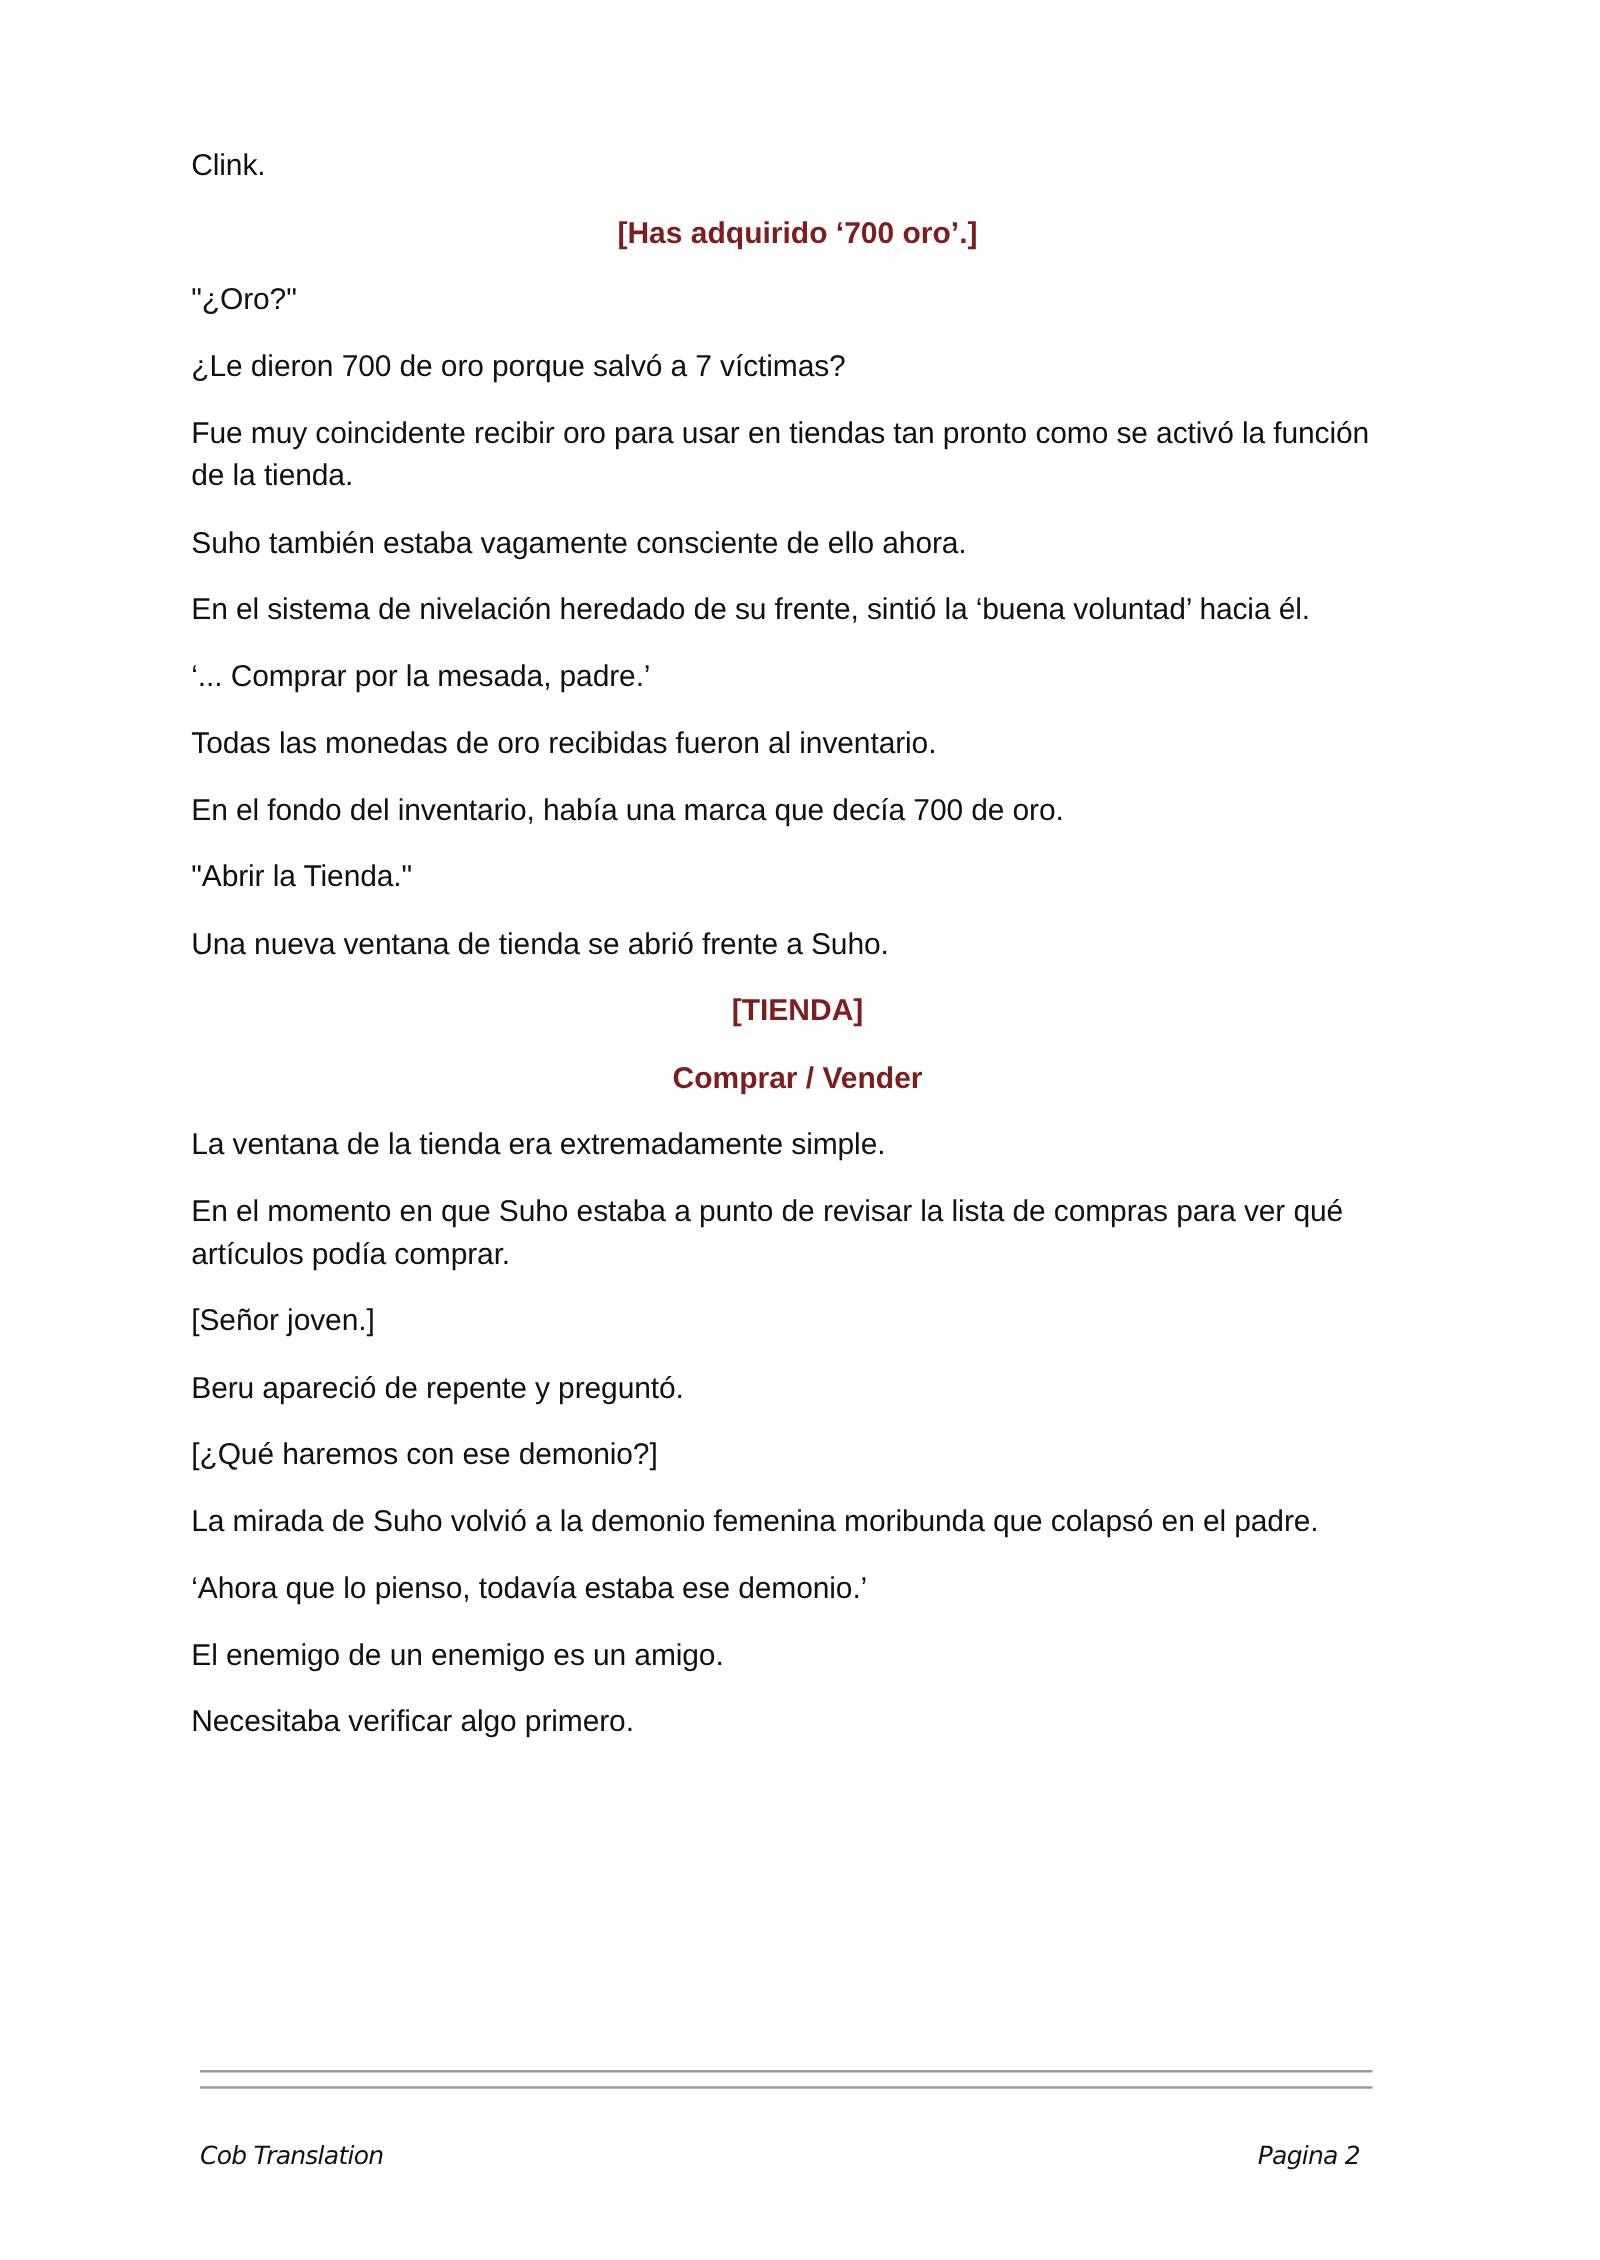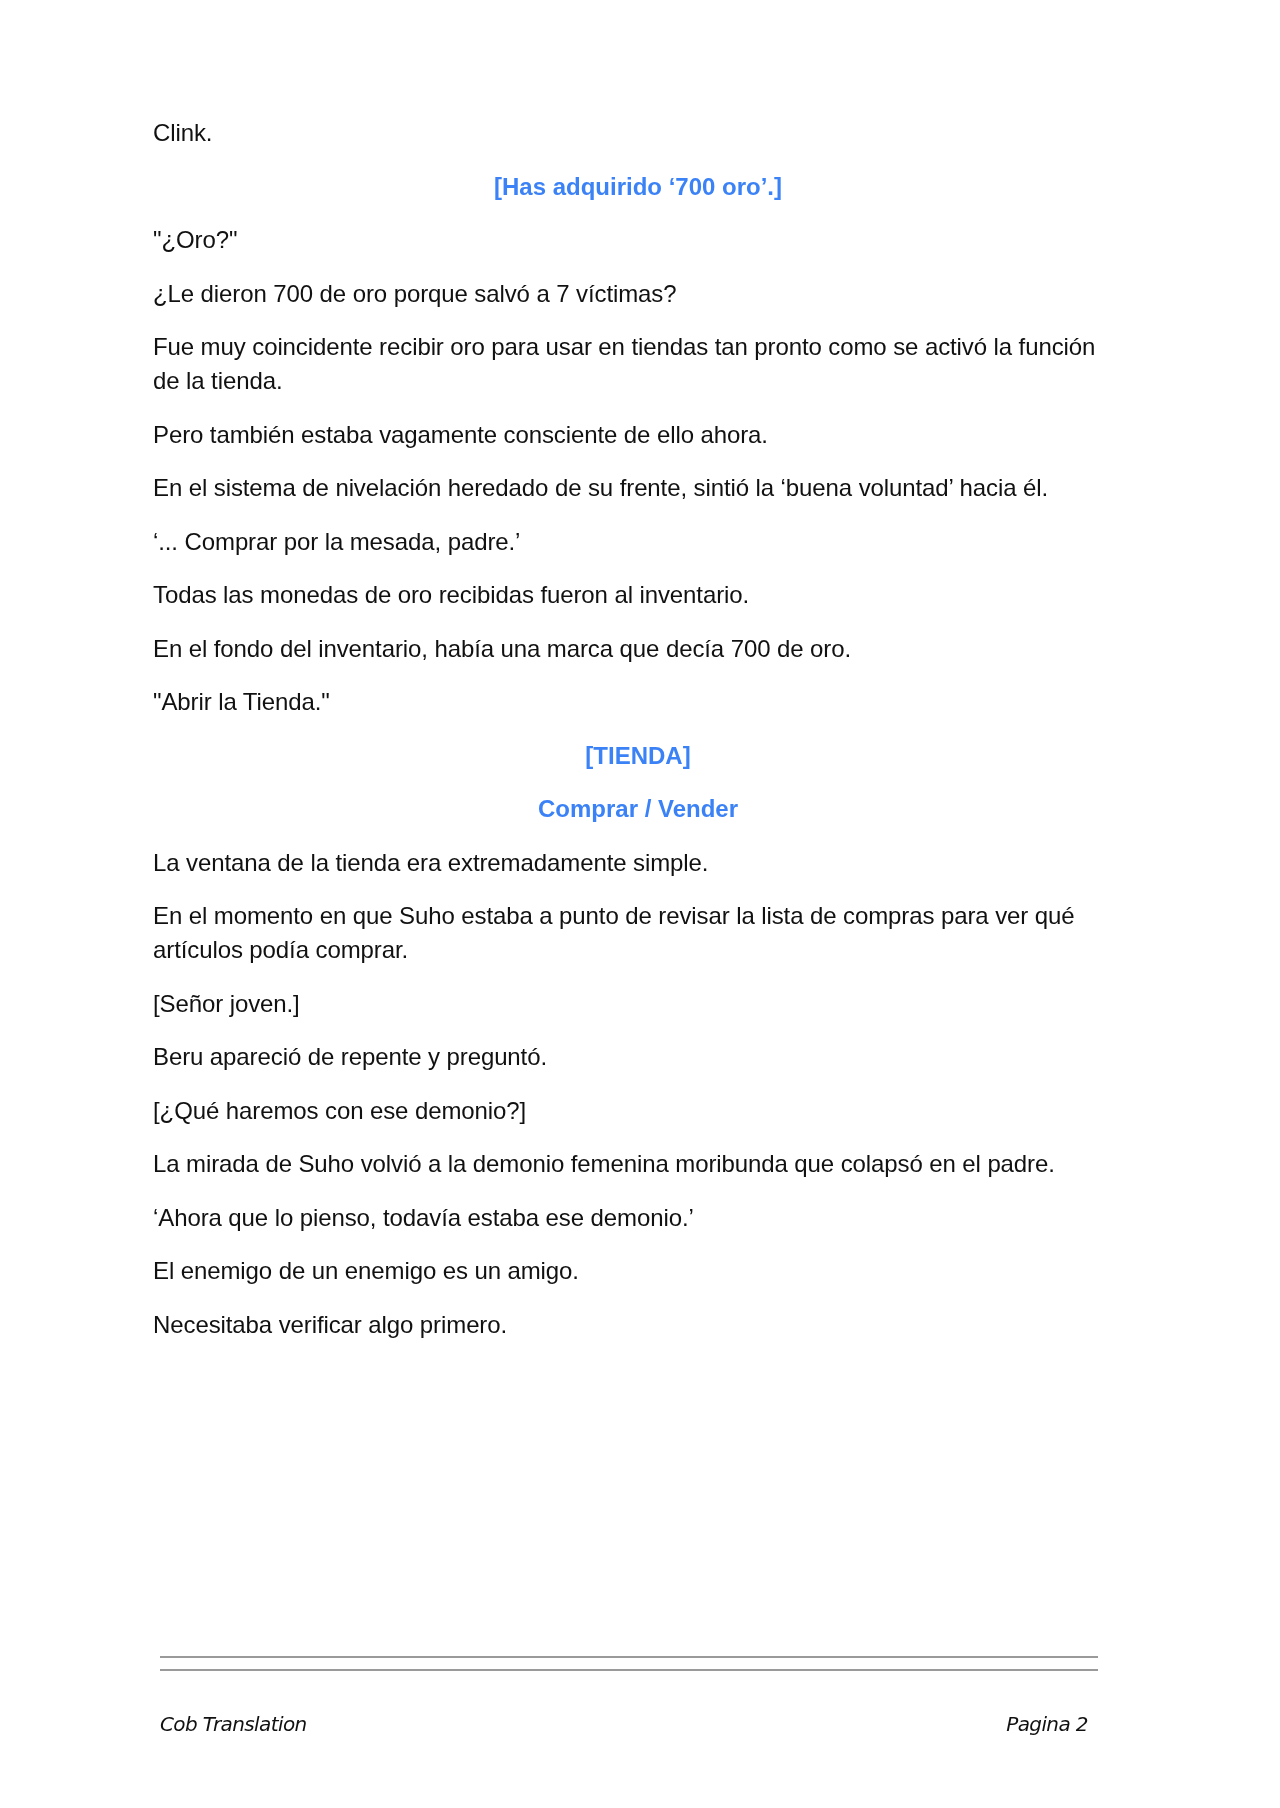--- a/index.html
+++ b/index.html
@@ -21,21 +21,21 @@
       top: 116px;
       width: 950px;
     }
     .para {
       font-size: 24px;
       line-height: 34px;
       margin: 0 0 19.5px 0;
       letter-spacing: -0.1px;
     }
     .system {
-      color: #3b82f6;
+      color: #7f1d1d;
       font-weight: bold;
       text-align: center;
       font-size: 24px;
       line-height: 34px;
       margin: 0 0 19.5px 0;
       padding-left: 20px;
     }
     .footer-rule {
       position: absolute;
       left: 160px;
@@ -62,26 +62,27 @@
   </style>
 </head>
 <body>
 
 <div class="page">
   <p class="para">Clink.</p>
   <p class="system">[Has adquirido ‘700 oro’.]</p>
   <p class="para">"¿Oro?"</p>
   <p class="para">¿Le dieron 700 de oro porque salvó a 7 víctimas?</p>
   <p class="para">Fue muy coincidente recibir oro para usar en tiendas tan pronto como se activó la función de la tienda.</p>
-  <p class="para">Pero también estaba vagamente consciente de ello ahora.</p>
+  <p class="para">Suho también estaba vagamente consciente de ello ahora.</p>
   <p class="para">En el sistema de nivelación heredado de su frente, sintió la ‘buena voluntad’ hacia él.</p>
   <p class="para">‘... Comprar por la mesada, padre.’</p>
   <p class="para">Todas las monedas de oro recibidas fueron al inventario.</p>
   <p class="para">En el fondo del inventario, había una marca que decía 700 de oro.</p>
   <p class="para">"Abrir la Tienda."</p>
+  <p class="para">Una nueva ventana de tienda se abrió frente a Suho.</p>
   <p class="system">[TIENDA]</p>
   <p class="system">Comprar / Vender</p>
   <p class="para">La ventana de la tienda era extremadamente simple.</p>
   <p class="para">En el momento en que Suho estaba a punto de revisar la lista de compras para ver qué artículos podía comprar.</p>
   <p class="para">[Señor joven.]</p>
   <p class="para">Beru apareció de repente y preguntó.</p>
   <p class="para">[¿Qué haremos con ese demonio?]</p>
   <p class="para">La mirada de Suho volvió a la demonio femenina moribunda que colapsó en el padre.</p>
   <p class="para">‘Ahora que lo pienso, todavía estaba ese demonio.’</p>
   <p class="para">El enemigo de un enemigo es un amigo.</p>

